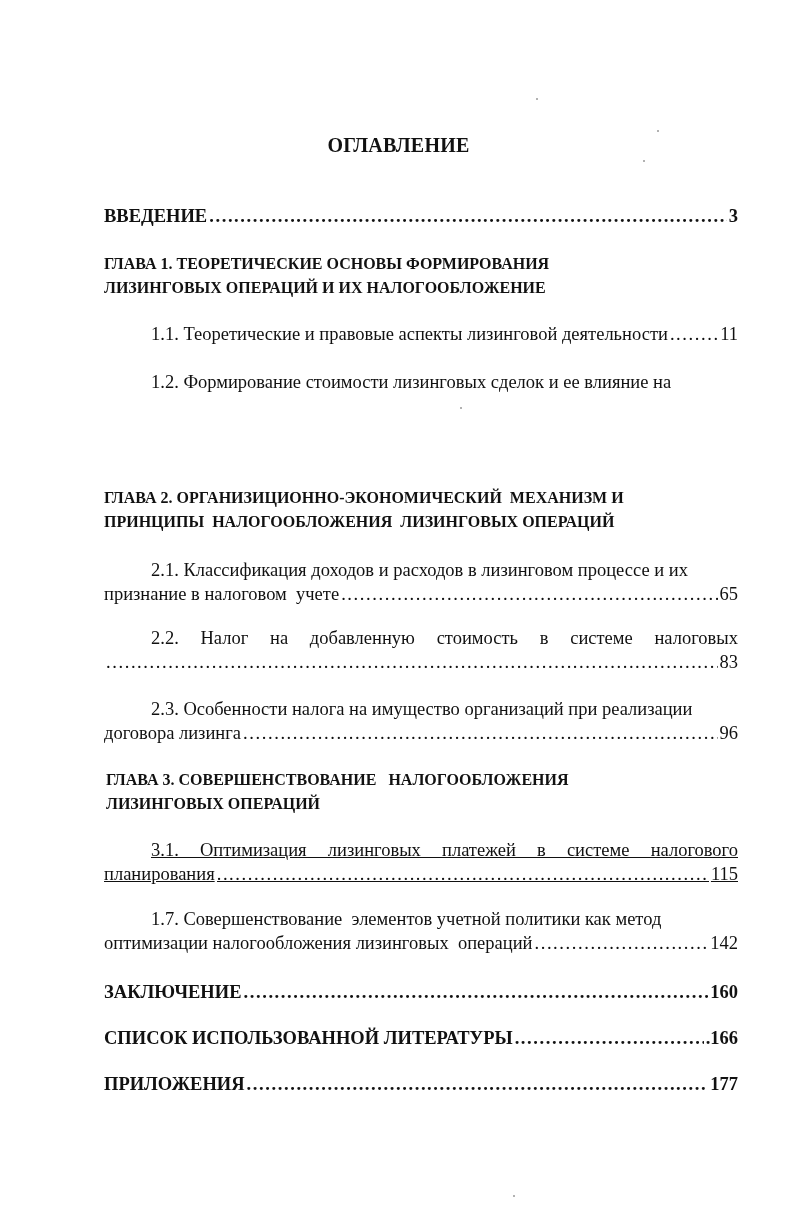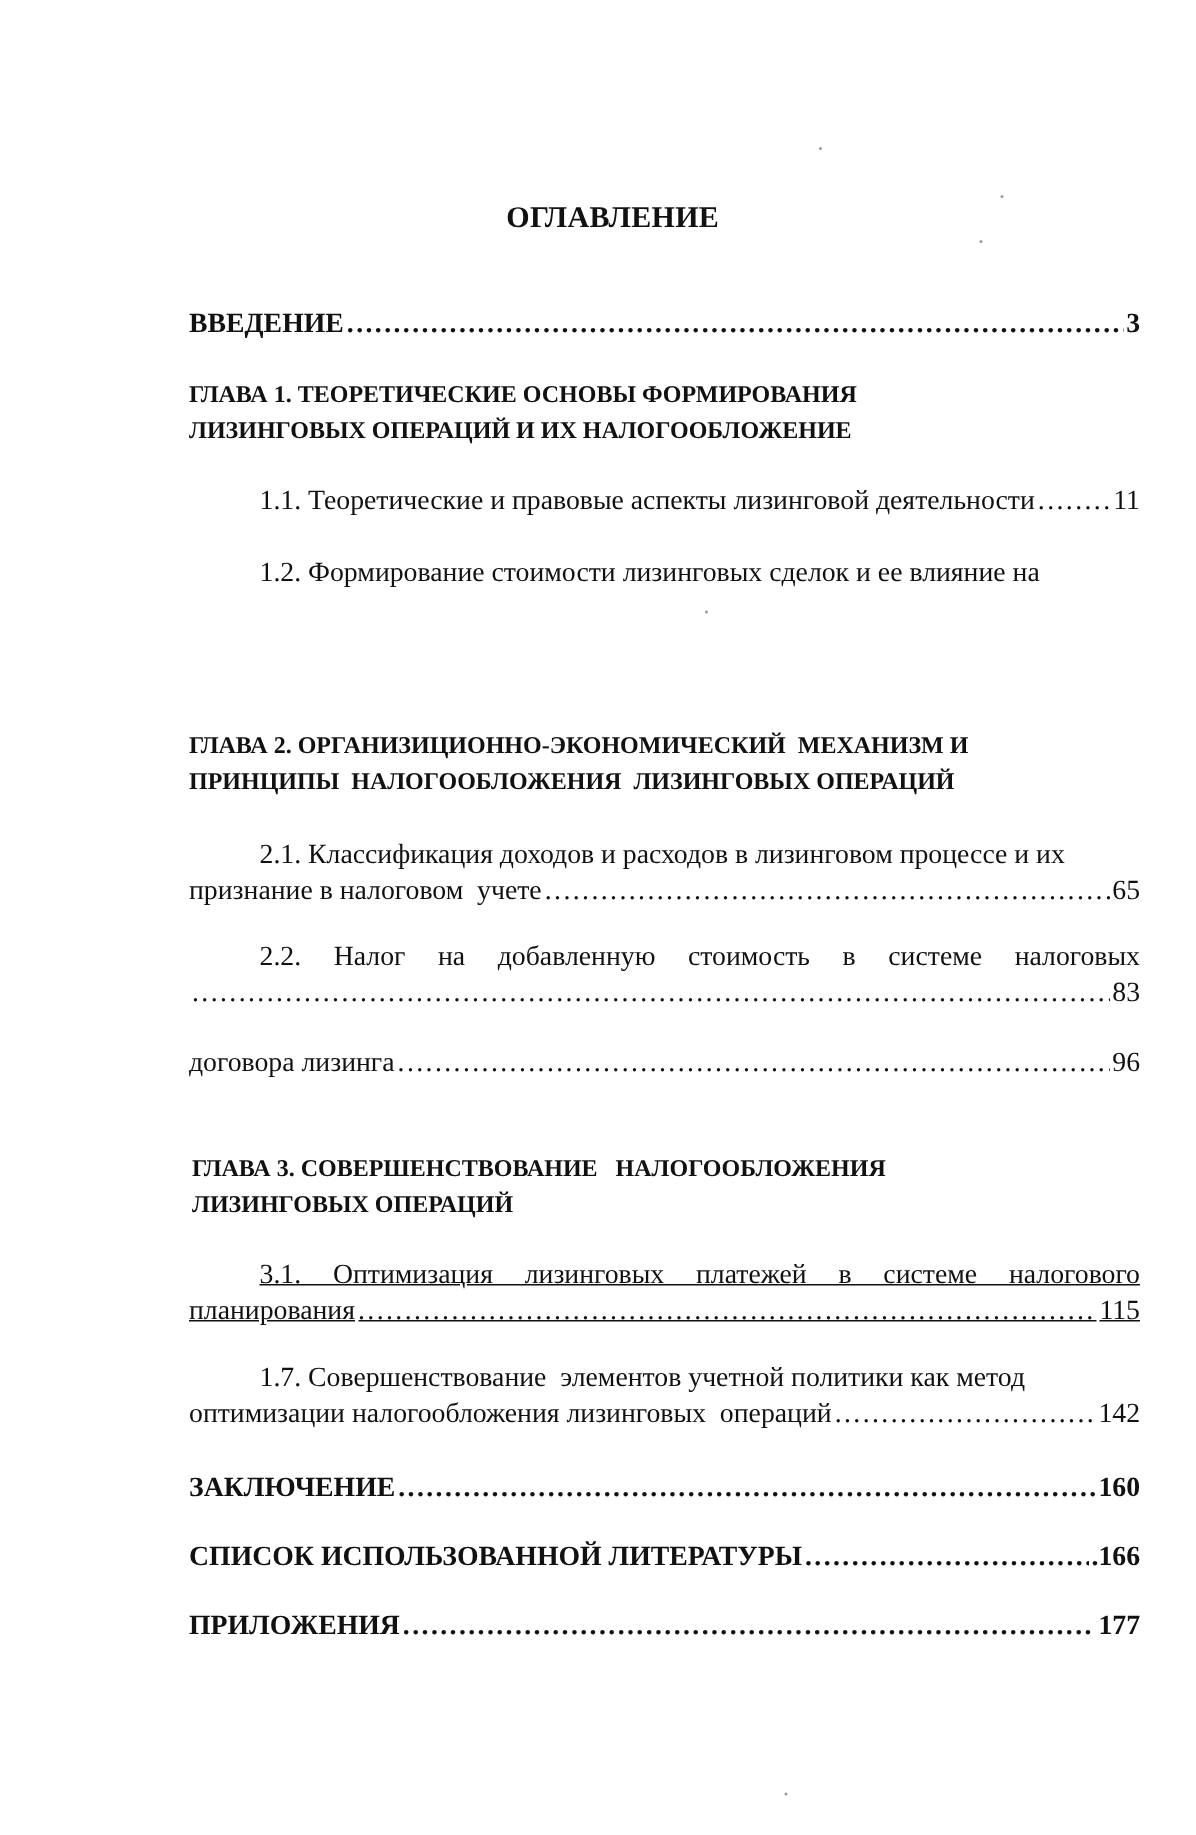--- a/index.html
+++ b/index.html
@@ -1,19 +1,19 @@
 <!DOCTYPE html>
 <html><head>
   <meta charset="utf-8">
   <style>
     html, body { margin: 0; padding: 0; background: #ffffff; }
     body { width: 797px; height: 1223px; position: relative; overflow: hidden; font-family: "Liberation Serif", serif; color: #111; }
-    .page { position: absolute; left: 10px; top: 0; width: 647px; height: 1223px; }
+    .page { position: absolute; left: 0; top: 0; width: 647px; height: 1223px; }
     .title { position: absolute; left: 0; width: 797px; top: 134px; text-align: center; font-weight: bold; font-size: 20px; letter-spacing: 0.2px; }
-    .row { position: absolute; left: 104px; width: 634px; font-size: 18.5px; line-height: 24px; margin-left: 12px; }
+    .row { position: absolute; left: 104px; width: 634px; font-size: 18.5px; line-height: 24px; }
     .bold { font-weight: bold; }
     .toc-line { display: flex; align-items: baseline; white-space: nowrap; }
     .toc-line .dots { flex: 1; overflow: hidden; margin: 0 2px; }
     .toc-line .dots::before { content: "....................................................................................................................................................................................................................................................................."; letter-spacing: 1.6px; }
     .toc-line .pg { text-align: right; }
     .indent { text-indent: 47px; }
     .justify { text-align: justify; text-align-last: justify; }
     .heading { font-weight: bold; font-size: 16px; line-height: 24px; }
     .speck { position: absolute; width: 2px; height: 2px; background: #999; border-radius: 1px; }
   </style>
@@ -62,20 +62,21 @@
 
   <div class="row" style="top:626px;">
     <div class="indent justify">2.2. Налог на добавленную стоимость в системе налоговых</div>
     <div class="toc-line">
       <span class="dots"></span>
       <span class="pg">83</span>
     </div>
   </div>
 
   <div class="row" style="top:697px;">
+    <div class="indent">2.3. Особенности налога на имущество организаций при реализации</div>
     <div class="toc-line">
       <span>договора лизинга</span>
       <span class="dots"></span>
       <span class="pg">96</span>
     </div>
   </div>
 
   <div class="row heading" style="top:768px; left:106px;">
     <div style="white-space:pre;">ГЛАВА 3. СОВЕРШЕНСТВОВАНИЕ   НАЛОГООБЛОЖЕНИЯ</div>
     <div>ЛИЗИНГОВЫХ ОПЕРАЦИЙ</div>

